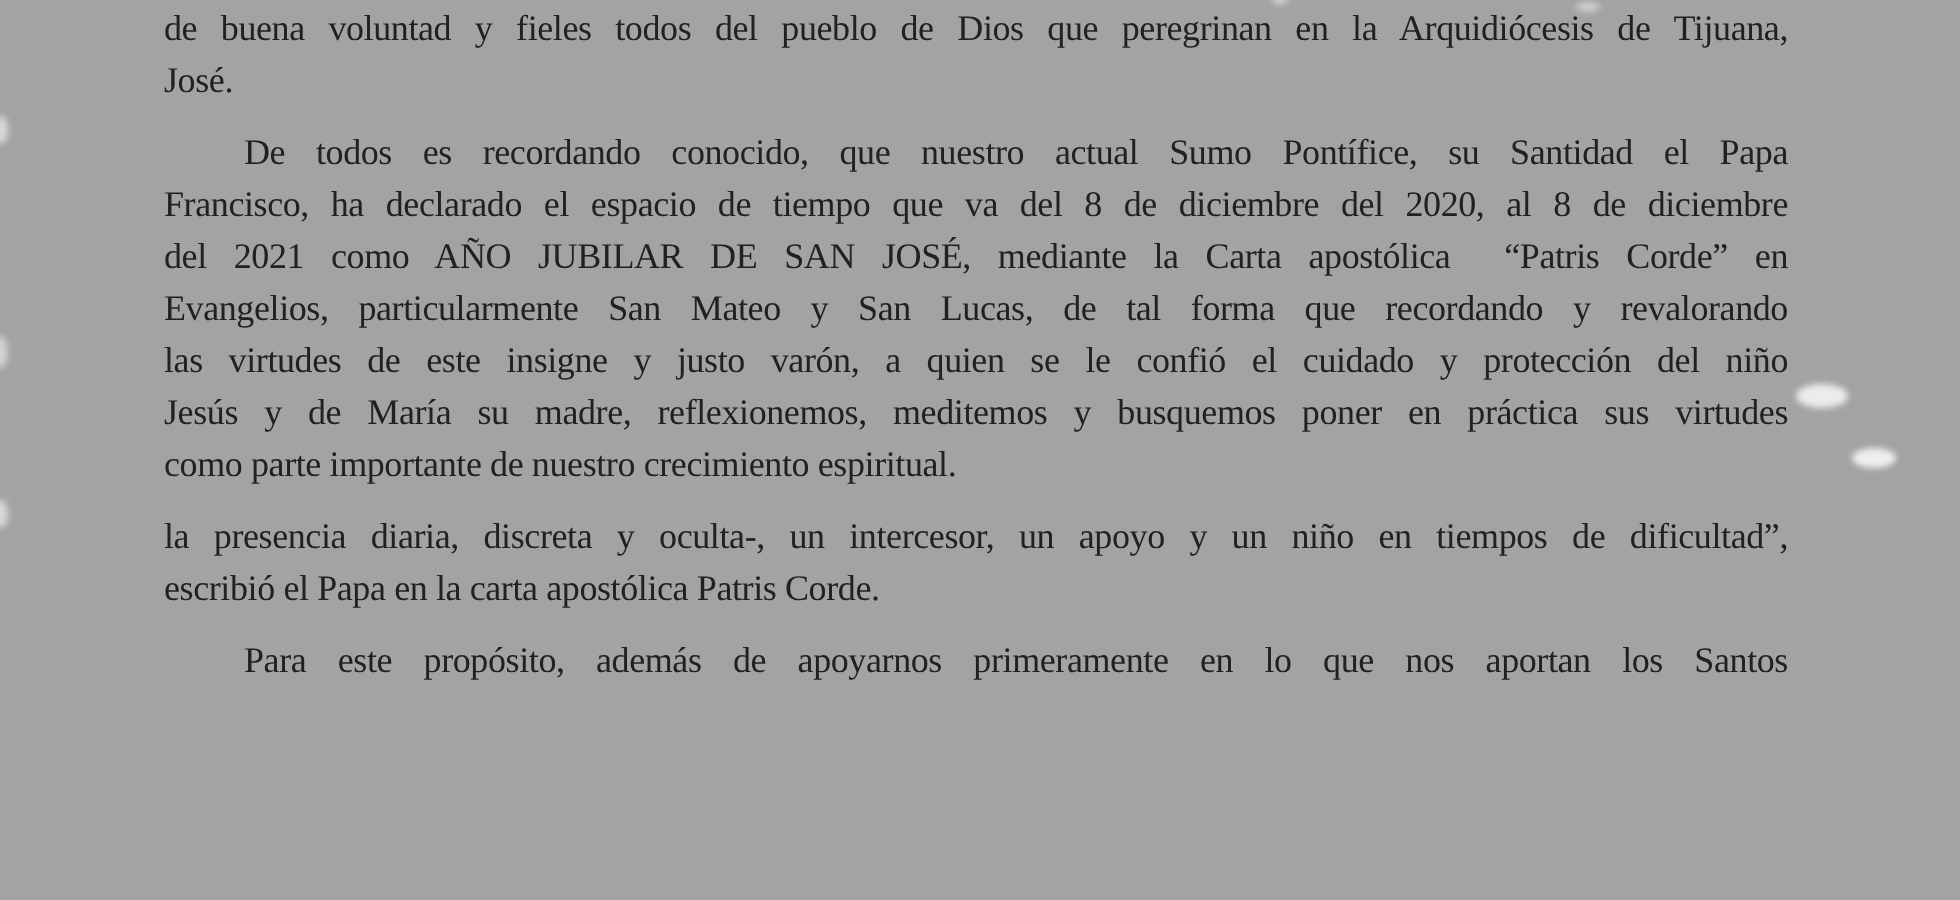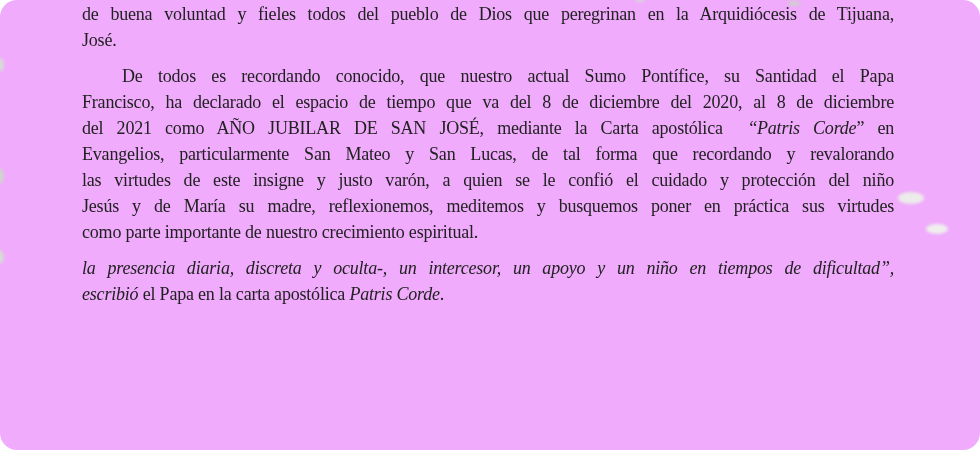--- a/index.html
+++ b/index.html
@@ -36,41 +36,40 @@
     overflow: hidden;
   }
   .line.just {
     text-align: justify;
     text-align-last: justify;
   }
   .line.first-indent {
     padding-left: 40px;
   }
   .run.italic {
-    font-style: italic;
   }
   
   .artifact {
     position: absolute;
     border-radius: 50%;
     filter: blur(1.5px);
     pointer-events: none;
   }
   .a1 { left: -3px; top: 58px;  width: 7px;  height: 14px; background: #d8d8d6; }
   .a2 { left: -4px; top: 168px; width: 8px;  height: 16px; background: #d2d2d0; }
   .a3 { left: -4px; top: 250px; width: 8px;  height: 14px; background: #d8d8d6; }
   .a4 { left: 788px; top: 1px;  width: 12px; height: 5px;  background: #cfcfcd; }
   .a5 { left: 636px; top: -2px; width: 8px;  height: 4px;  background: #d8d8d6; }
   .a6 { left: 898px; top: 192px; width: 26px; height: 12px; background: #ececea; }
   .a7 { left: 926px; top: 224px; width: 22px; height: 10px; background: #efefed; }
 </style>
 </head>
 <body>
 
-<div class="page" style="background: #f0abfc; color: rgb(33, 33, 33); border-radius: 17px;">
+<div class="page" style="background: #a3a3a3; color: rgb(33, 33, 33);">
   <div class="artifact a1"></div>
   <div class="artifact a2"></div>
   <div class="artifact a3"></div>
   <div class="artifact a4"></div>
   <div class="artifact a5"></div>
   <div class="artifact a6"></div>
   <div class="artifact a7"></div>
 
   <div class="textblock">
       <div class="para">
@@ -84,16 +83,17 @@
         <div class="line just"><span class="run">Evangelios, particularmente San Mateo y San Lucas, de tal forma que recordando y revalorando</span></div>
         <div class="line just"><span class="run">las virtudes de este insigne y justo varón, a quien se le confió el cuidado y protección del niño</span></div>
         <div class="line just"><span class="run">Jesús y de María su madre, reflexionemos, meditemos y busquemos poner en práctica sus virtudes</span></div>
         <div class="line"><span class="run">como parte importante de nuestro crecimiento espiritual.</span></div>
       </div>
       <div class="para">
         <div class="line just"><span class="run italic">la presencia diaria, discreta y oculta-, un intercesor, un apoyo y un niño en tiempos de dificultad”,</span></div>
         <div class="line"><span class="run italic">escribió</span><span class="run"> el Papa en la carta apostólica </span><span class="run italic">Patris Corde</span><span class="run">.</span></div>
       </div>
       <div class="para">
+        <div class="line just first-indent"><span class="run">Para este propósito, además de apoyarnos primeramente en lo que nos aportan los Santos</span></div>
         <div class="line"></div>
       </div>
     </div>
 </div>
 
 </body></html>

